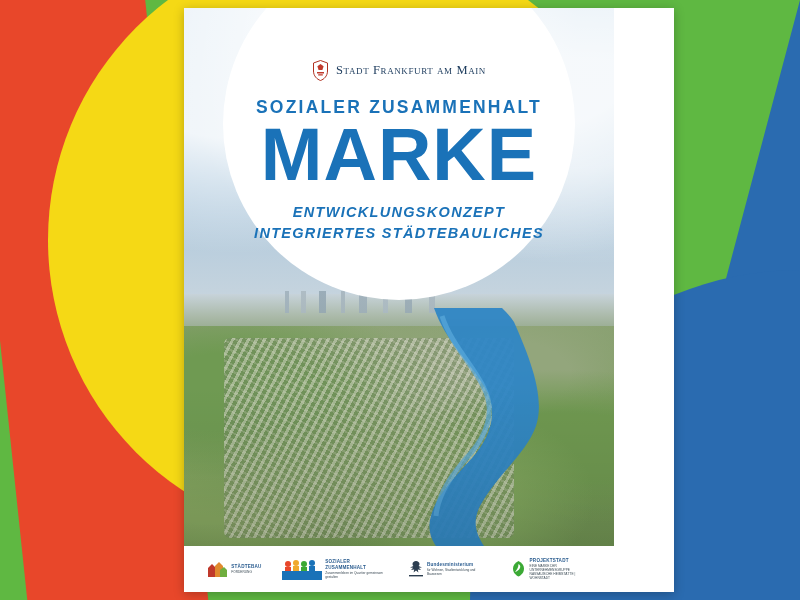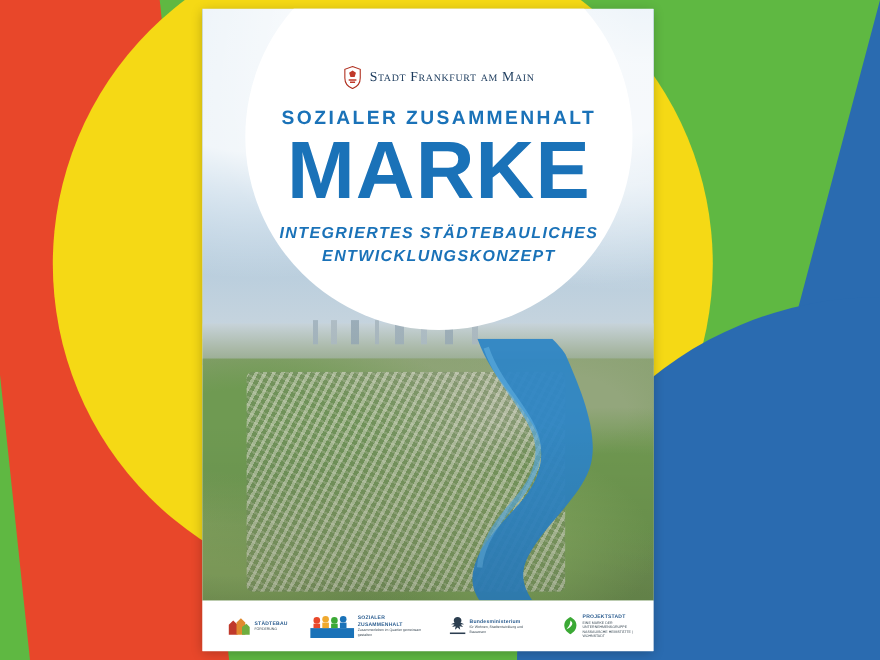--- a/index.html
+++ b/index.html
@@ -71,21 +71,21 @@
     width: 250px;
     height: 300px;
     background: #5fb842;
   }
 
   
   #cover {
     position: absolute;
     left: 184px;
     top: 8px;
-    width: 410px;
+    width: 490px;
     height: 584px;
     background: #ffffff;
     box-shadow: 0 2px 10px rgba(0,0,0,.25);
     overflow: hidden;
   }
 
   
   .photo {
     position: absolute;
     left: 0;
@@ -296,22 +296,22 @@
       <svg class="crest" viewBox="0 0 17 21">
         <path d="M8.5,0.5 L15.5,3 V11 C15.5,16 12,19.3 8.5,20.5 C5,19.3 1.5,16 1.5,11 V3 Z" fill="#ffffff" stroke="#b03020" stroke-width="1"></path>
         <path d="M8.5,4 L11.6,6.2 L10.4,9.9 H6.6 L5.4,6.2 Z" fill="#c0392b"></path>
         <path d="M5,12 h7 v1.4 h-7 z M6.2,14.2 h4.6 v1.3 h-4.6 z" fill="#c0392b"></path>
       </svg>
       <span class="crest-text">Stadt Frankfurt am Main</span>
     </div>
 
     <div class="kicker">SOZIALER ZUSAMMENHALT</div>
     <div class="bigtitle">MARKE</div>
+    <div class="subtitle">ENTWICKLUNGSKONZEPT</div>
     <div class="subtitle">INTEGRIERTES STÄDTEBAULICHES</div>
-    <div class="subtitle">ENTWICKLUNGSKONZEPT</div>
   </div>
 
   <div class="logo-strip">
 
     <div class="logo">
       <svg class="mark" width="22" height="20" viewBox="0 0 22 20">
         <path d="M2,18 V9 L6,5 L10,9 V18 Z" fill="#c0392b"></path>
         <path d="M9,18 V7 L13,3 L17,7 V18 Z" fill="#e08a2e"></path>
         <path d="M14,18 V11 L18,8 L21,11 V18 Z" fill="#6fae3f"></path>
       </svg>

